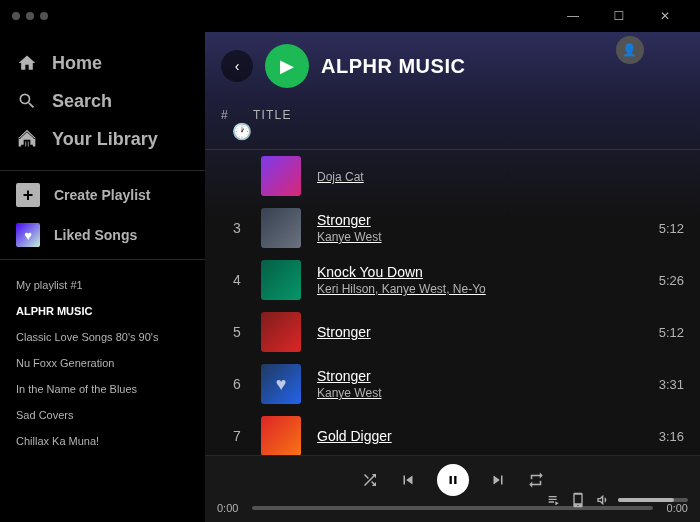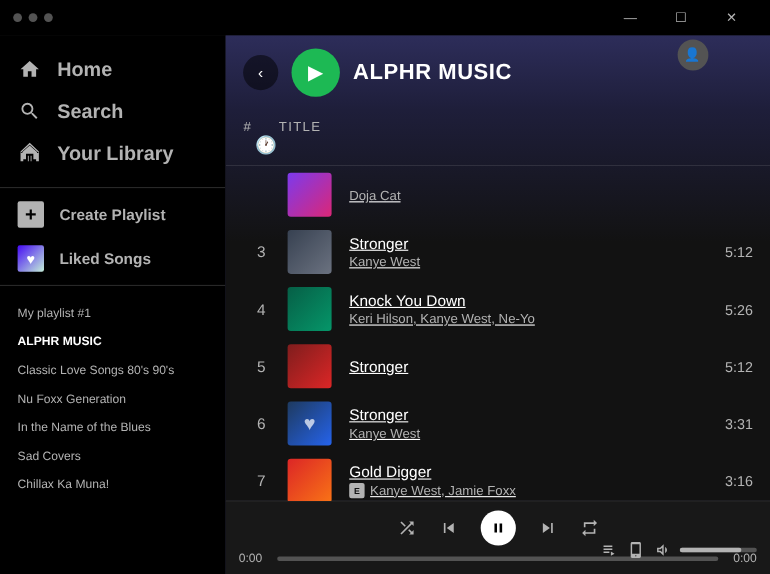--- a/index.html
+++ b/index.html
@@ -538,21 +538,20 @@
     </div>
     <span class="track-duration">3:31</span>
   </div>
           <div class="track-row">
     <span class="track-num">7</span>
     <div class="track-thumb thumb-6">
       <div class="thumb-inner" style="color:rgba(255,255,255,0.7);font-size:14px"></div>
     </div>
     <div class="track-info">
       <span class="track-title">Gold Digger</span>
-      <span class="track-artist"><span class="explicit-badge">E</span>Kanye West, Jamie Foxx</span>
     </div>
     <span class="track-duration">3:16</span>
   </div>
         </div>
     </div>
 
     <div class="player-bar">
       <div class="player-controls">
 
         <button class="ctrl-btn" title="Shuffle">

